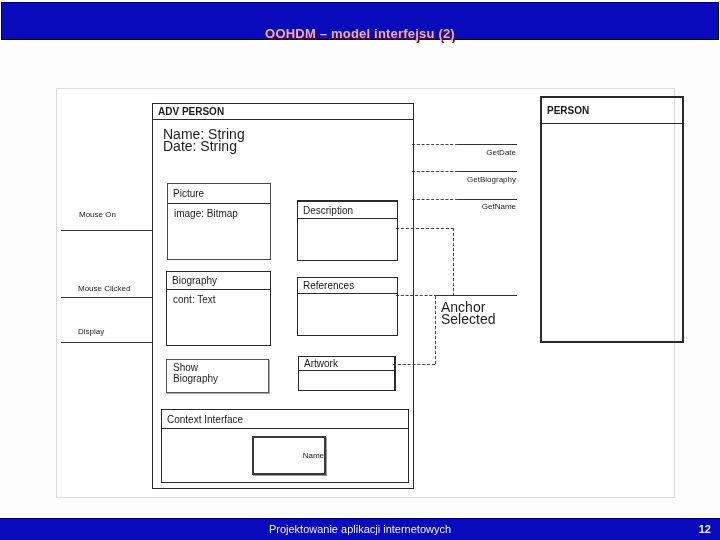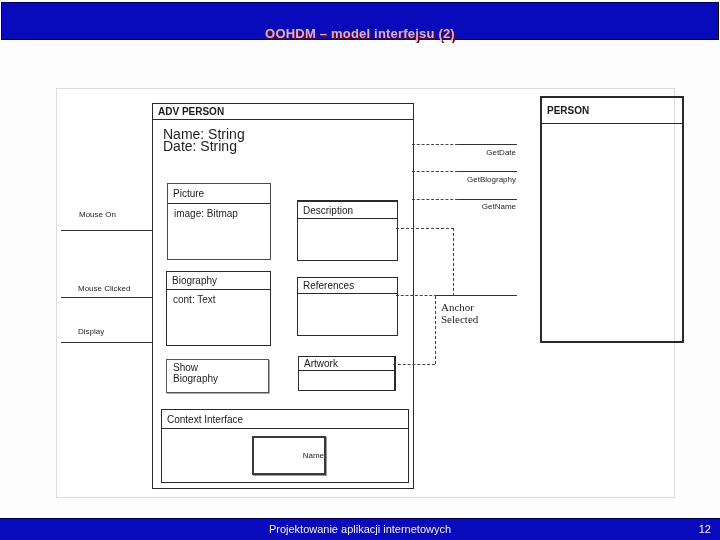--- a/index.html
+++ b/index.html
@@ -22,21 +22,21 @@
   .footer-bar{
     position:absolute;left:0;bottom:0;width:720px;height:21px;
     background:#0a0abd;border-top:1px solid #00002a;
   }
   .footer-text{
     position:absolute;left:0;right:0;top:0;height:21px;line-height:20px;
     text-align:center;color:#efefe6;font-size:11px;
   }
   .page-number{
     position:absolute;right:9px;top:0;height:21px;line-height:20px;
-    color:#efefe6;font-size:11px;
+    color:#efefe6;font-size:11px;font-weight:bold;
   }
   
   .content-frame{
     position:absolute;left:56px;top:88px;width:617px;height:408px;
     border:1px solid #dcdcdc;background:#ffffff;
   }
   
   .dbox{position:absolute;border:1px solid #2a2a2a;background:transparent;color:#1a1a1a;}
   .dbox .hdr{border-bottom:1px solid #2a2a2a;display:flex;align-items:center;padding:0 5px;
              font-size:10px;white-space:nowrap;overflow:hidden;}
@@ -89,21 +89,21 @@
   .m-label-1{top:148px;}
   .m-label-2{top:175px;}
   .m-label-3{top:202px;}
   
   .desc-dash-h{left:396px;top:228px;width:58px;}
   .desc-dash-v{left:453px;top:228px;height:68px;}
   .ref-dash-h{left:396px;top:295px;width:41px;}
   .ref-solid-h{left:437px;top:295px;width:80px;}
   .anchor-dash-v{left:435px;top:296px;height:68px;}
   .art-dash-h{left:393px;top:364px;width:42px;}
-  .anchor-label{position:absolute;left:441px;top:301px;font-size:11px;line-height:12px;color:#1f1f1f;font-family:Liberation Serif, serif;}
+  .anchor-label{position:absolute;left:441px;top:301px;font-size:14px;line-height:12px;color:#1f1f1f;}
 </style>
 </head>
 <body>
 
 <div class="slide">
 
   <div class="title-bar">
     <span class="title-text">OOHDM – model interfejsu (2)</span>
   </div>
 

